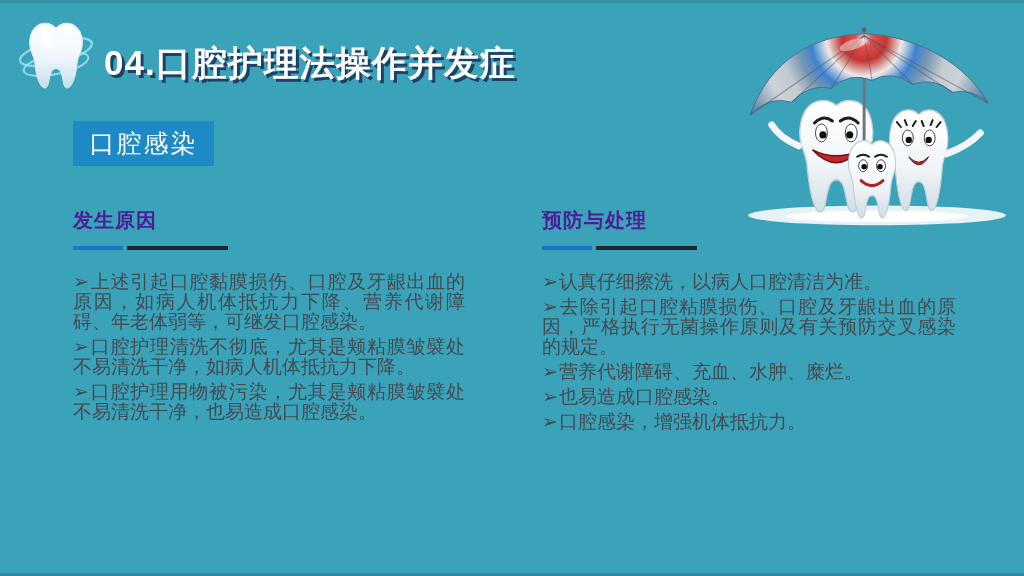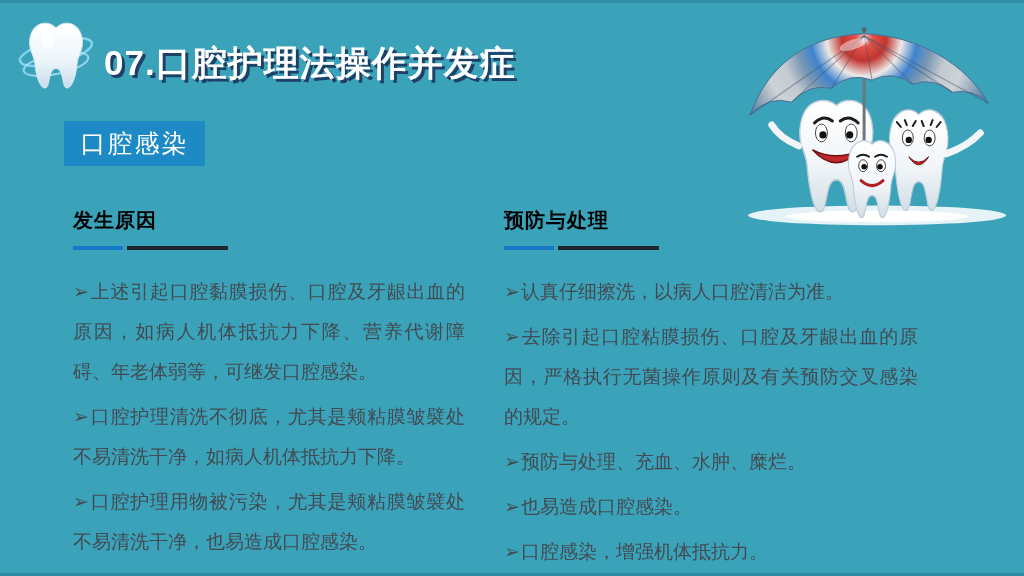--- a/index.html
+++ b/index.html
@@ -15,40 +15,40 @@
   .logo{position:absolute;left:14px;top:12px;width:84px;height:88px;}
 
   .title{
     position:absolute;left:104px;top:40px;
     font-size:35px;font-weight:800;color:#ffffff;letter-spacing:1px;
     text-shadow:3px 3px 0 #1e4066;
     white-space:nowrap;
   }
 
   .section-label{
-    position:absolute;left:64px;top:121px;width:141px;height:45px;
+    position:absolute;left:73px;top:121px;width:141px;height:45px;
     background:#1d8ac6;color:#ffffff;
     display:flex;align-items:center;justify-content:center;
     font-family:"Liberation Serif","DejaVu Serif",serif;
     font-size:25px;letter-spacing:2px;
   }
 
   .col{position:absolute;top:207px;}
   .col.left{left:73px;width:392px;}
-  .col.right{left:504px;width:414px;}
+  .col.right{left:542px;width:414px;}
   .col-header{
-    font-size:20px;font-weight:bold;color:#000000;letter-spacing:1px;margin:0;
+    font-size:20px;font-weight:bold;color:#4c1d95;letter-spacing:1px;margin:0;
   }
   .col-underline{display:flex;gap:4px;margin-top:12px;}
   .col-underline .seg-blue{width:50px;height:4px;background:#1777c8;}
   .col-underline .seg-dark{width:101px;height:4px;background:#20262e;}
   .bullets{margin-top:22px;}
   .bullet{
     margin:0 0 5px 0;
-    font-size:19px;line-height:40px;color:#434b52;
+    font-size:19px;line-height:20px;color:#434b52;
     text-align:justify;
   }
   .bullet .arr{margin-right:1px;}
 
   .illustration{position:absolute;left:742px;top:26px;width:278px;height:202px;}
 </style>
 </head>
 <body>
 
 <div class="slide">
@@ -64,21 +64,21 @@
           <stop offset="1" stop-color="#c8dcea"></stop>
         </linearGradient>
       </defs>
       <ellipse cx="42" cy="40" rx="37" ry="11" fill="none" stroke="#86d7f3" stroke-width="2.5" opacity="0.95" transform="rotate(-14 42 40)"></ellipse>
       <ellipse cx="42" cy="52" rx="33" ry="10" fill="none" stroke="#aee4f7" stroke-width="2" opacity="0.8" transform="rotate(-12 42 52)"></ellipse>
       <path d="M42,16 C35,8 19,9 16,26 C14,38 20,42 21,52 C22,64 26,76 31,76 C36,76 34,60 40,57 C41.5,56.3 42.5,56.3 44,57 C50,60 48,76 53,76 C58,76 62,64 63,52 C64,42 70,38 68,26 C65,9 49,8 42,16 Z" fill="url(#toothGrad)" stroke="#dcebf4" stroke-width="1"></path>
       <ellipse cx="33" cy="28" rx="6" ry="9" fill="#ffffff" opacity="0.85" transform="rotate(-18 33 28)"></ellipse>
     </svg>
   </div>
 
-  <div class="title">07.口腔护理法操作并发症</div>
+  <div class="title">04.口腔护理法操作并发症</div>
 
   <div class="section-label">口腔感染</div>
 
   <div class="col left">
     <h3 class="col-header">发生原因</h3>
     <div class="col-underline">
       <span class="seg-blue"></span>
       <span class="seg-dark"></span>
     </div>
     <div class="bullets">
@@ -90,21 +90,21 @@
 
   <div class="col right">
     <h3 class="col-header">预防与处理</h3>
     <div class="col-underline">
       <span class="seg-blue"></span>
       <span class="seg-dark"></span>
     </div>
     <div class="bullets">
       <p class="bullet"><span class="arr">➢</span><span>认真仔细擦洗，以病人口腔清洁为准。</span></p>
       <p class="bullet"><span class="arr">➢</span><span>去除引起口腔粘膜损伤、口腔及牙龈出血的原因，严格执行无菌操作原则及有关预防交叉感染的规定。</span></p>
-      <p class="bullet"><span class="arr">➢</span><span>预防与处理、充血、水肿、糜烂。</span></p>
+      <p class="bullet"><span class="arr">➢</span><span>营养代谢障碍、充血、水肿、糜烂。</span></p>
       <p class="bullet"><span class="arr">➢</span><span>也易造成口腔感染。</span></p>
       <p class="bullet"><span class="arr">➢</span><span>口腔感染，增强机体抵抗力。</span></p>
     </div>
   </div>
 
   <div class="illustration">
     <svg width="278" height="202" viewBox="0 0 280 202">
       <defs>
         <linearGradient id="tg2" x1="0" y1="0" x2="0" y2="1">
           <stop offset="0" stop-color="#ffffff"></stop>

